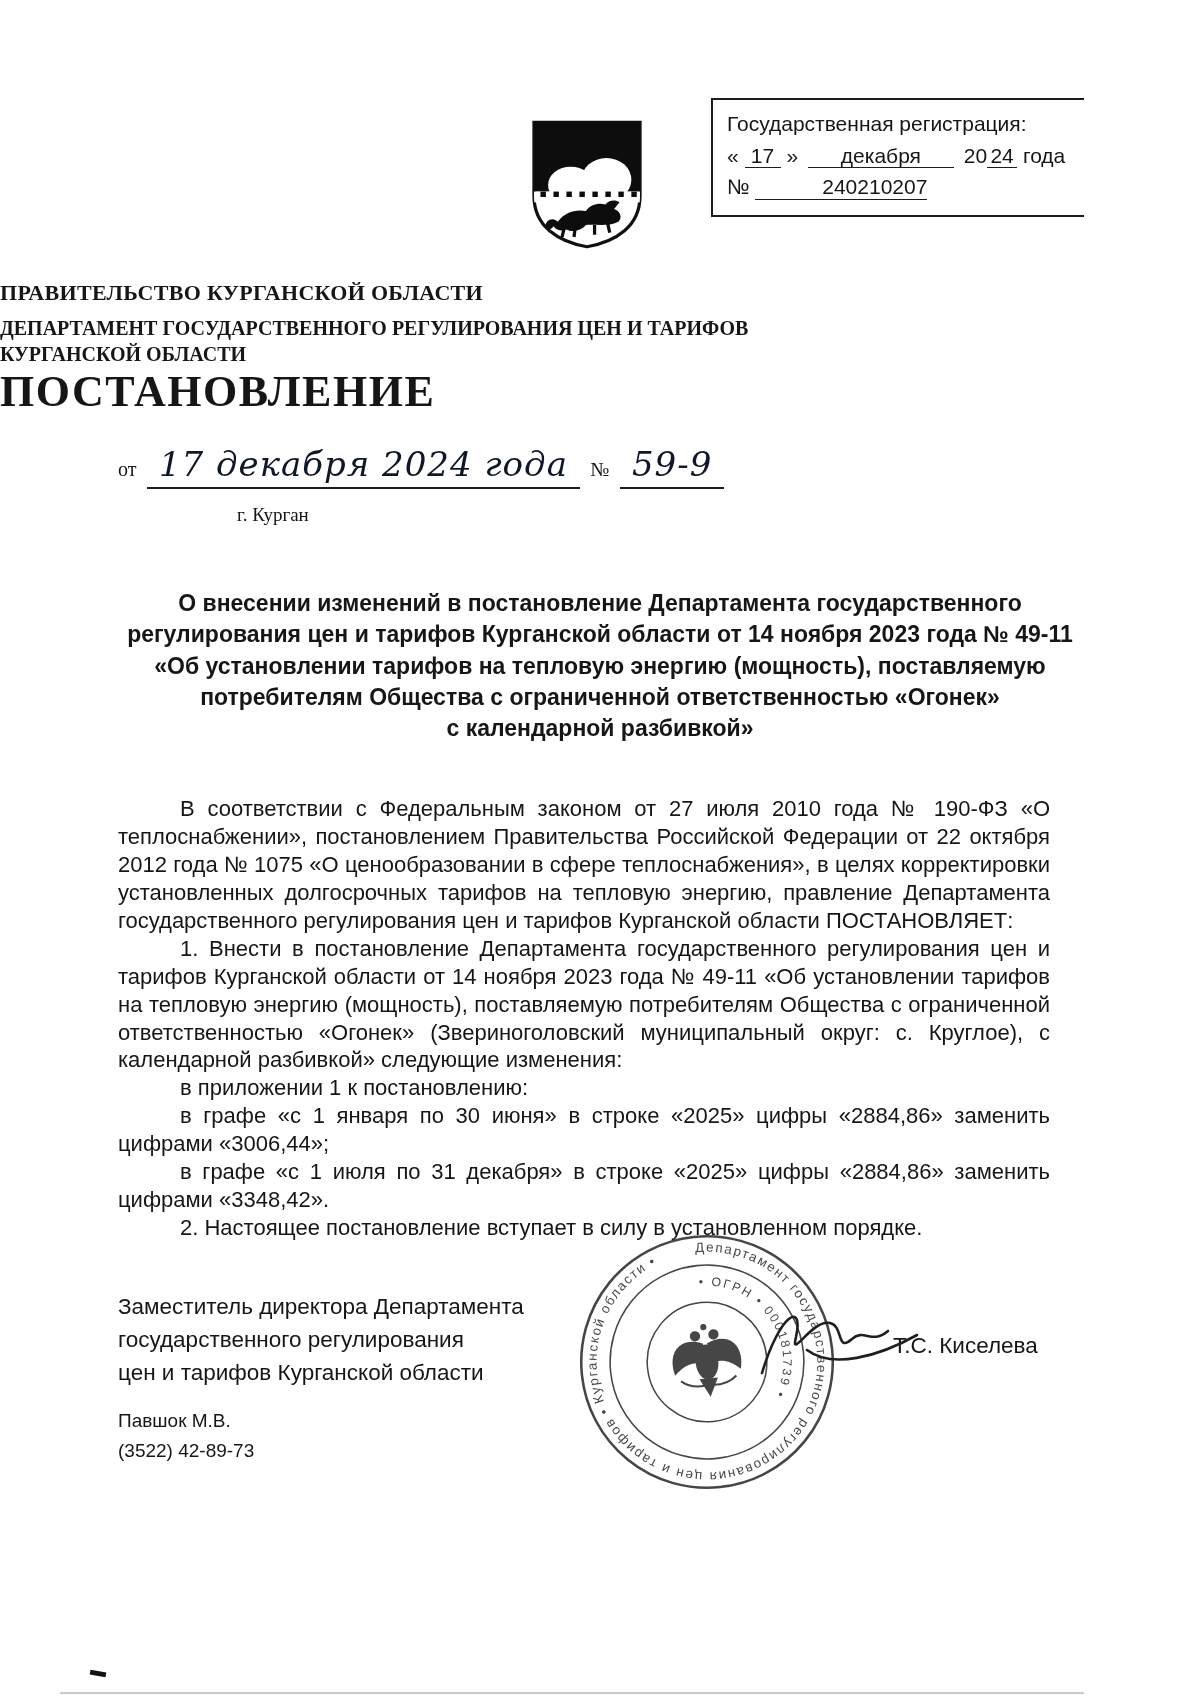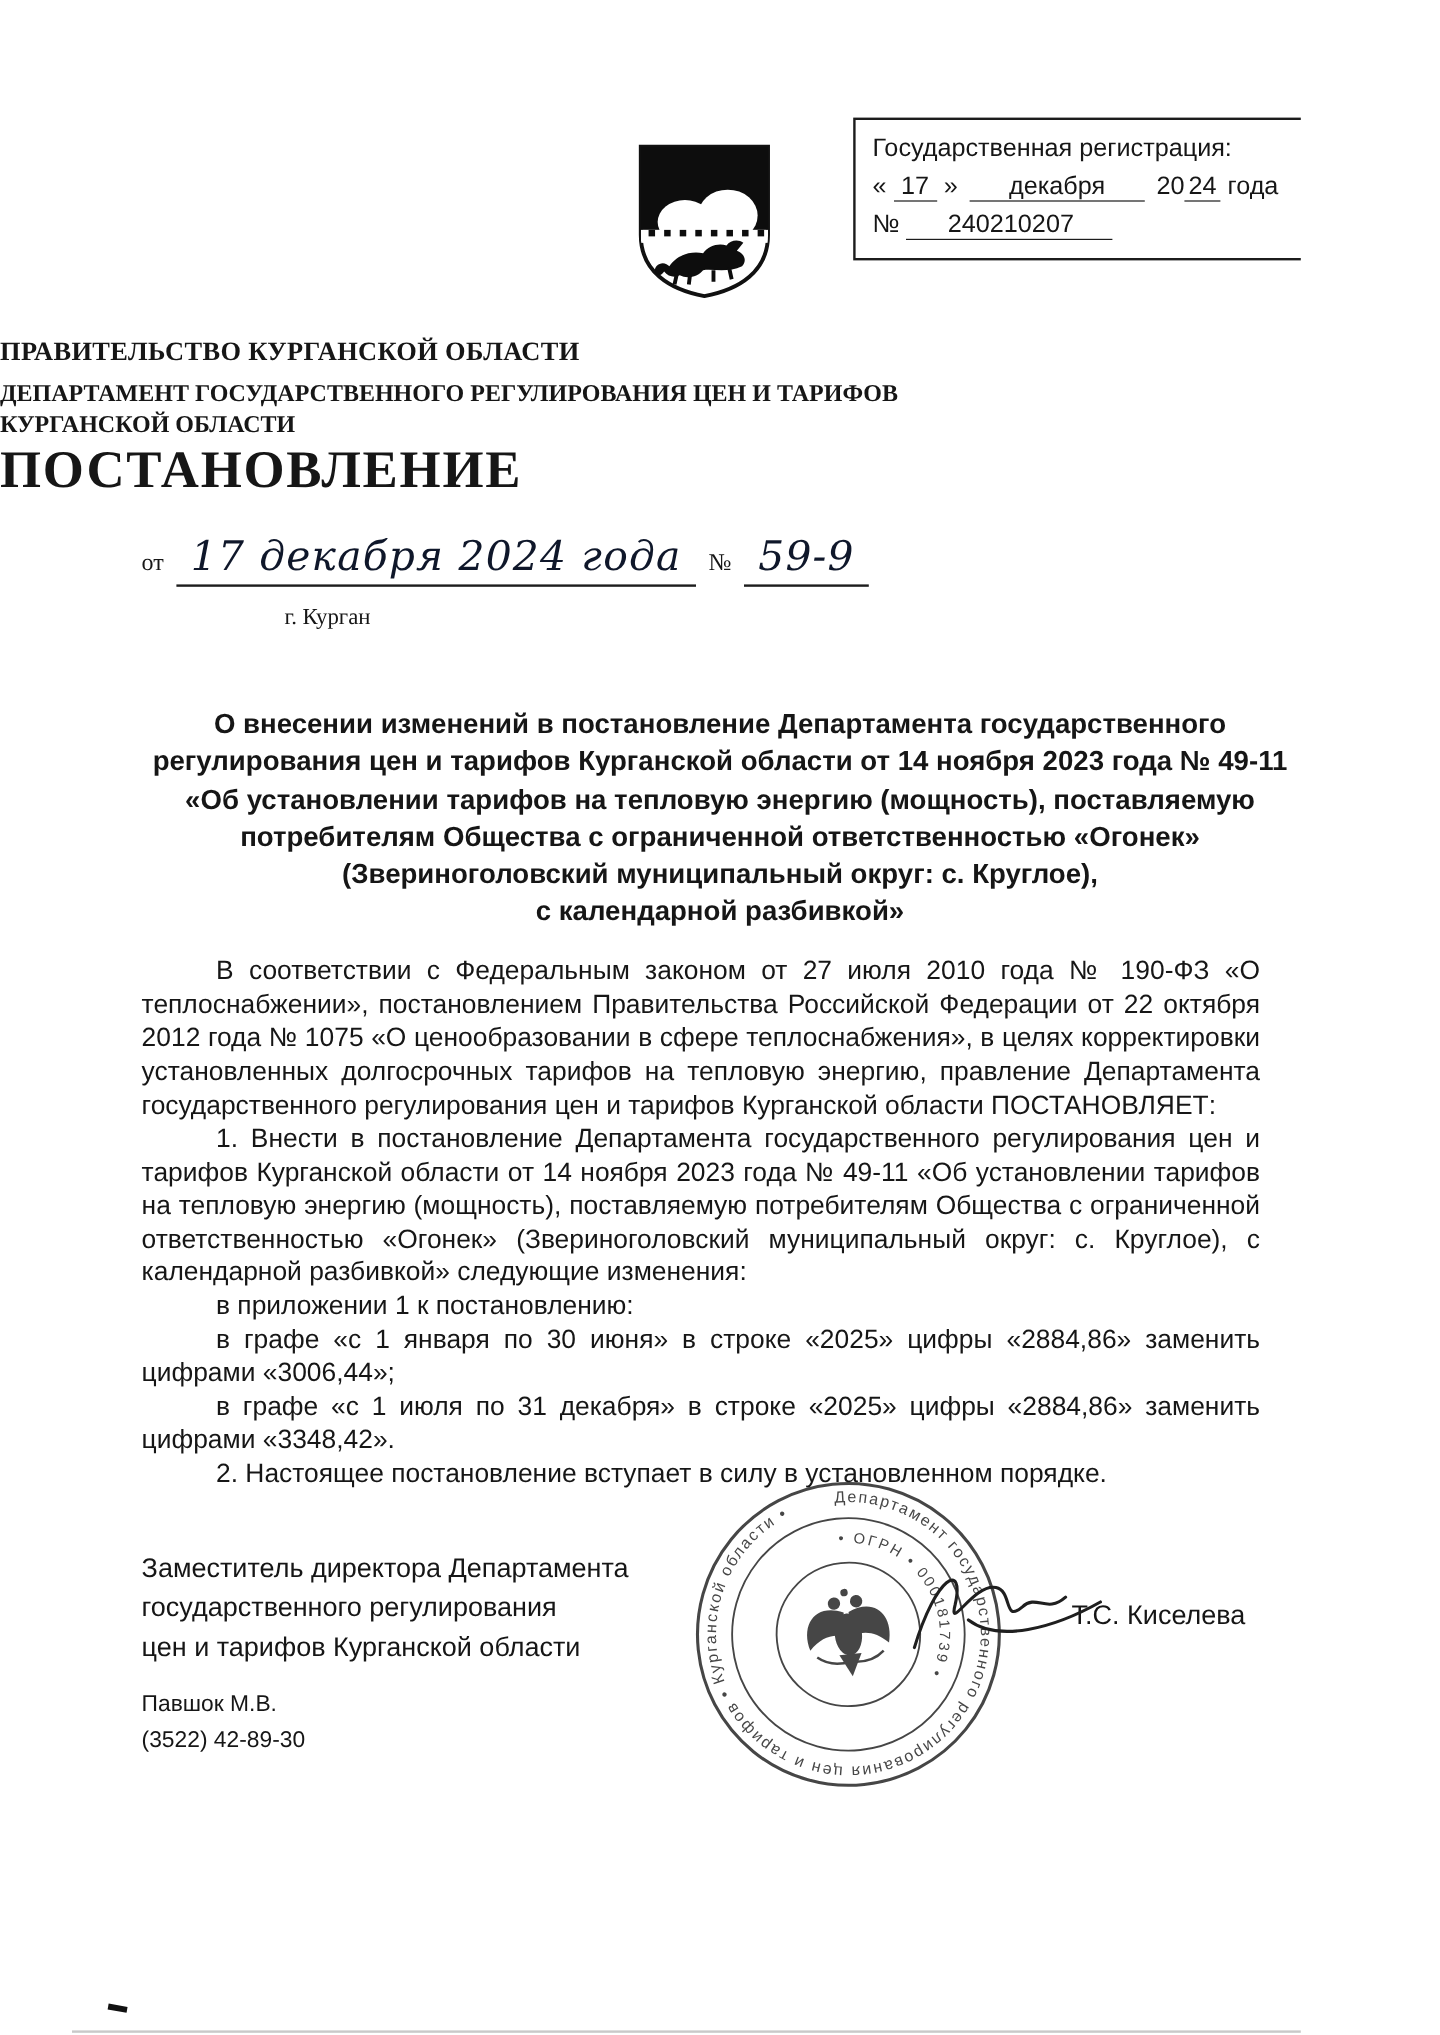--- a/index.html
+++ b/index.html
@@ -6,21 +6,21 @@
   .page{position:relative;width:1084px;height:1696px;background:#fff;color:#161616;
         font-family:"Liberation Sans",sans-serif;overflow:hidden;}
 
   
   .reg-box{position:absolute;left:711px;top:98px;width:348px;border:2.5px solid #1c1c1c;
            padding:8px 12px 12px 14px;font-size:21px;line-height:1.5;}
   .reg-box .u{display:inline-block;border-bottom:1.6px solid #1c1c1c;line-height:1.12;}
   .u-day{min-width:36px;text-align:center;}
   .u-month{min-width:146px;text-align:center;margin:0 4px;}
   .u-yr{min-width:30px;text-align:center;}
-  .u-regnum{min-width:170px;text-align:center;padding-left:2px;}
+  .u-regnum{min-width:170px;text-align:right;padding-left:2px;}
 
   
   .arms{position:absolute;left:527px;top:118px;width:120px;height:132px;}
 
   
   .h{position:absolute;left:0;width:100%;text-align:left;
      font-family:"Liberation Serif",serif;font-weight:700;}
   .h-gov{top:280px;font-size:22px;letter-spacing:.3px;}
   .h-dep1{top:317px;font-size:20px;}
   .h-dep2{top:343px;font-size:20px;}
@@ -120,21 +120,20 @@
     <span class="dl-label">№</span>
     <span class="uwrap"><span class="hand">59-9</span></span>
   </div>
   <div class="city">г. Курган</div>
 
   <div class="subject">
     <div>О внесении изменений в постановление Департамента государственного</div>
     <div>регулирования цен и тарифов Курганской области от 14 ноября 2023 года № 49-11</div>
     <div>«Об установлении тарифов на тепловую энергию (мощность), поставляемую</div>
     <div>потребителям Общества с ограниченной ответственностью «Огонек»</div>
-    <div>(Звериноголовский муниципальный округ: с. Круглое),</div>
     <div>с календарной разбивкой»</div>
   </div>
 
   <div class="body">
     <p>В соответствии с Федеральным законом от 27 июля 2010 года № 190-ФЗ «О теплоснабжении», постановлением Правительства Российской Федерации от 22 октября 2012 года № 1075 «О ценообразовании в сфере теплоснабжения», в целях корректировки установленных долгосрочных тарифов на тепловую энергию, правление Департамента государственного регулирования цен и тарифов Курганской области ПОСТАНОВЛЯЕТ:</p>
     <p>1. Внести в постановление Департамента государственного регулирования цен и тарифов Курганской области от 14 ноября 2023 года № 49-11 «Об установлении тарифов на тепловую энергию (мощность), поставляемую потребителям Общества с ограниченной ответственностью «Огонек» (Звериноголовский муниципальный округ: с. Круглое), с календарной разбивкой» следующие изменения:</p>
     <p>в приложении 1 к постановлению:</p>
     <p>в графе «с 1 января по 30 июня» в строке «2025» цифры «2884,86» заменить цифрами «3006,44»;</p>
     <p>в графе «с 1 июля по 31 декабря» в строке «2025» цифры «2884,86» заменить цифрами «3348,42».</p>
     <p>2. Настоящее постановление вступает в силу в установленном порядке.</p>
@@ -176,18 +175,18 @@
   </div>
 
   <div class="sig-stroke">
     <svg viewBox="0 0 180 100" width="180" height="100">
       <path d="M10,78 C28,18 52,6 44,42 C38,66 60,24 78,28 C92,31 84,58 100,44 C112,33 120,50 136,36 M55,55 C80,74 126,62 165,40" fill="none" stroke="#1f1f1f" stroke-width="2.6" stroke-linecap="round"></path>
     </svg>
   </div>
 
   <div class="footer">
     <div>Павшок М.В.</div>
-    <div>(3522) 42-89-30</div>
+    <div>(3522) 42-89-73</div>
   </div>
 
   <div class="scan-mark"></div>
   <div class="scan-edge"></div>
 </div>
 
 </body></html>

